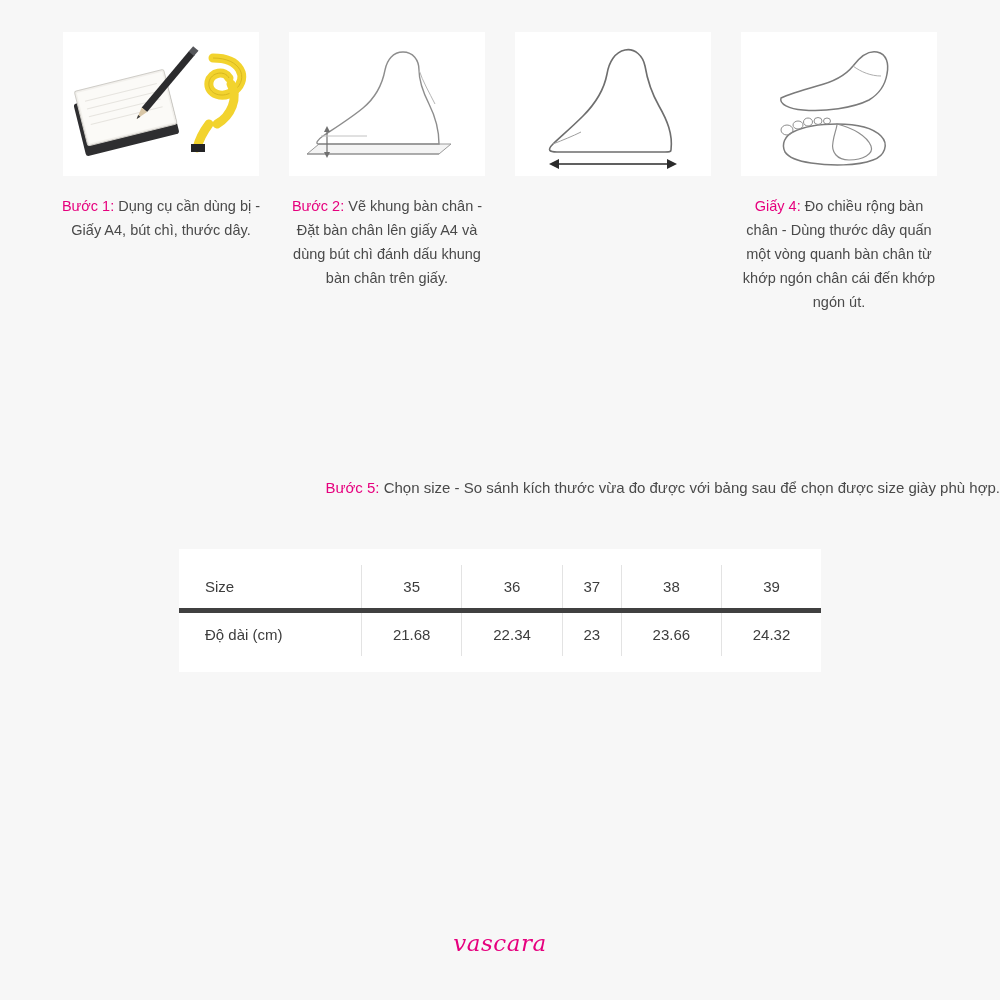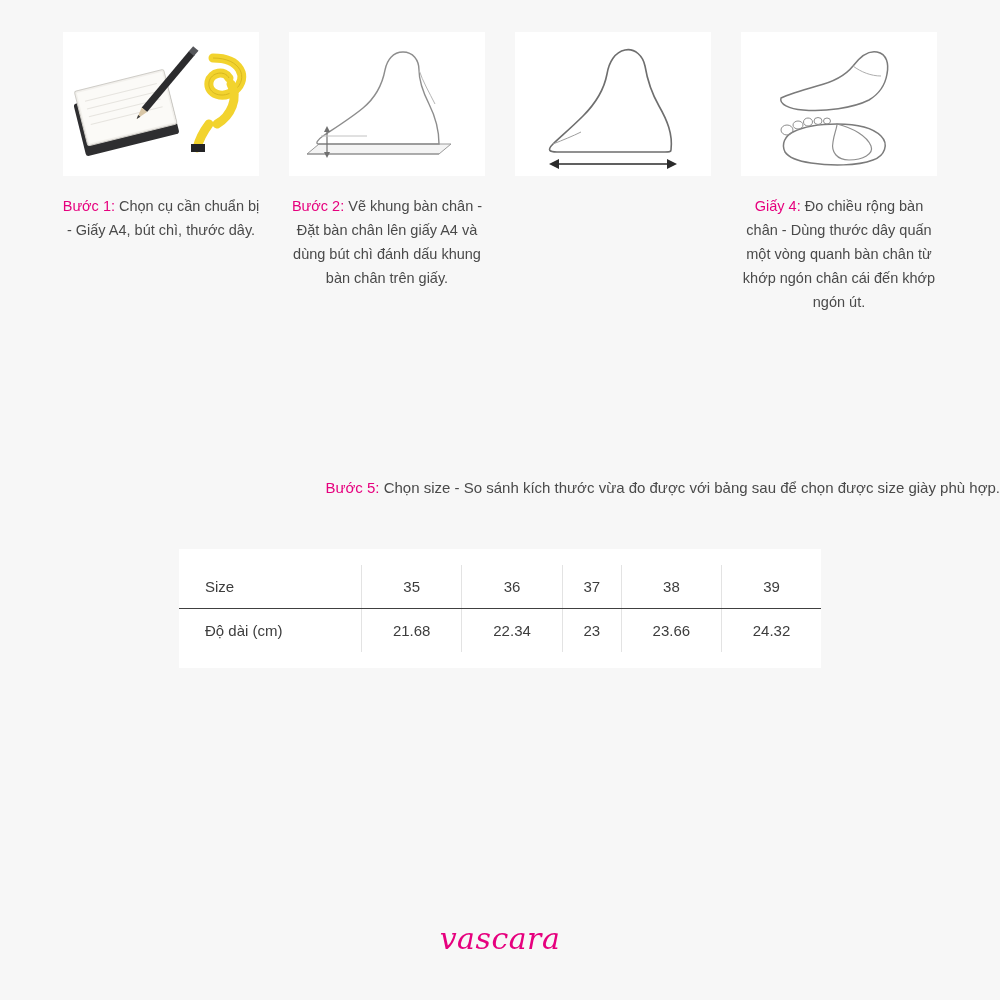--- a/index.html
+++ b/index.html
@@ -70,21 +70,21 @@
     background: #ffffff;
     padding: 16px 0 16px 0;
   }
   table.size-table {
     width: 100%;
     border-collapse: collapse;
     font-size: 15px;
     color: #3d3d3d;
   }
   table.size-table td, table.size-table th {
-    border-bottom: 1px solid #404040;
+    border-bottom: 5px solid #404040;
     border-right: 1px solid #e3e3e3;
     padding: 13px 6px;
     text-align: center;
     font-weight: normal;
   }
   table.size-table tr:last-child td {
     border-bottom: none;
   }
   table.size-table td:last-child, table.size-table th:last-child {
     border-right: none;
@@ -98,21 +98,21 @@
   
   .footer {
     position: absolute;
     left: 0;
     right: 0;
     bottom: 44px;
     text-align: center;
   }
   .logo {
     font-family: "DejaVu Serif", serif;
-    font-size: 30px;
+    font-size: 23px;
     letter-spacing: 0.5px;
     color: #e6007e;
     font-style: italic;
   }
 
   
   svg { display: block; }
 </style>
 </head>
 <body>
@@ -146,21 +146,21 @@
           <g>
             <path d="M150 26 C 178 26, 186 46, 172 58 C 160 68, 144 62, 146 50 C 148 40, 162 38, 166 46" fill="none" stroke="#f2d32e" stroke-width="9" stroke-linecap="round"></path>
             <path d="M150 26 C 178 26, 186 46, 172 58 C 160 68, 144 62, 146 50 C 148 40, 162 38, 166 46" fill="none" stroke="#d9b81f" stroke-width="1"></path>
             <path d="M168 52 C 176 66, 168 84, 154 92" fill="none" stroke="#f2d32e" stroke-width="9" stroke-linecap="round"></path>
             <path d="M146 92 C 140 100, 136 108, 134 116" fill="none" stroke="#f2d32e" stroke-width="9" stroke-linecap="round"></path>
             <rect x="128" y="112" width="14" height="8" fill="#232325"></rect>
           </g>
         </svg>
       </div>
       <div class="step-caption">
-        <span class="step-label">Bước 1:</span><span> Chọn cụ cần chuẩn bị - Giấy A4, bút chì, thước dây.</span>
+        <span class="step-label">Bước 1:</span><span> Dụng cụ cần dùng bị - Giấy A4, bút chì, thước dây.</span>
       </div>
     </div>
 
     <div class="step">
       <div class="step-img">
         <svg width="196" height="144" viewBox="0 0 196 144">
           <rect x="0" y="0" width="196" height="144" fill="#ffffff"></rect>
 
           <path d="M18 122 L150 122 L162 112 L30 112 Z" fill="#f4f4f4" stroke="#9a9a9a" stroke-width="1"></path>
           <line x1="18" y1="122" x2="150" y2="122" stroke="#8e8e8e" stroke-width="1.2"></line>

